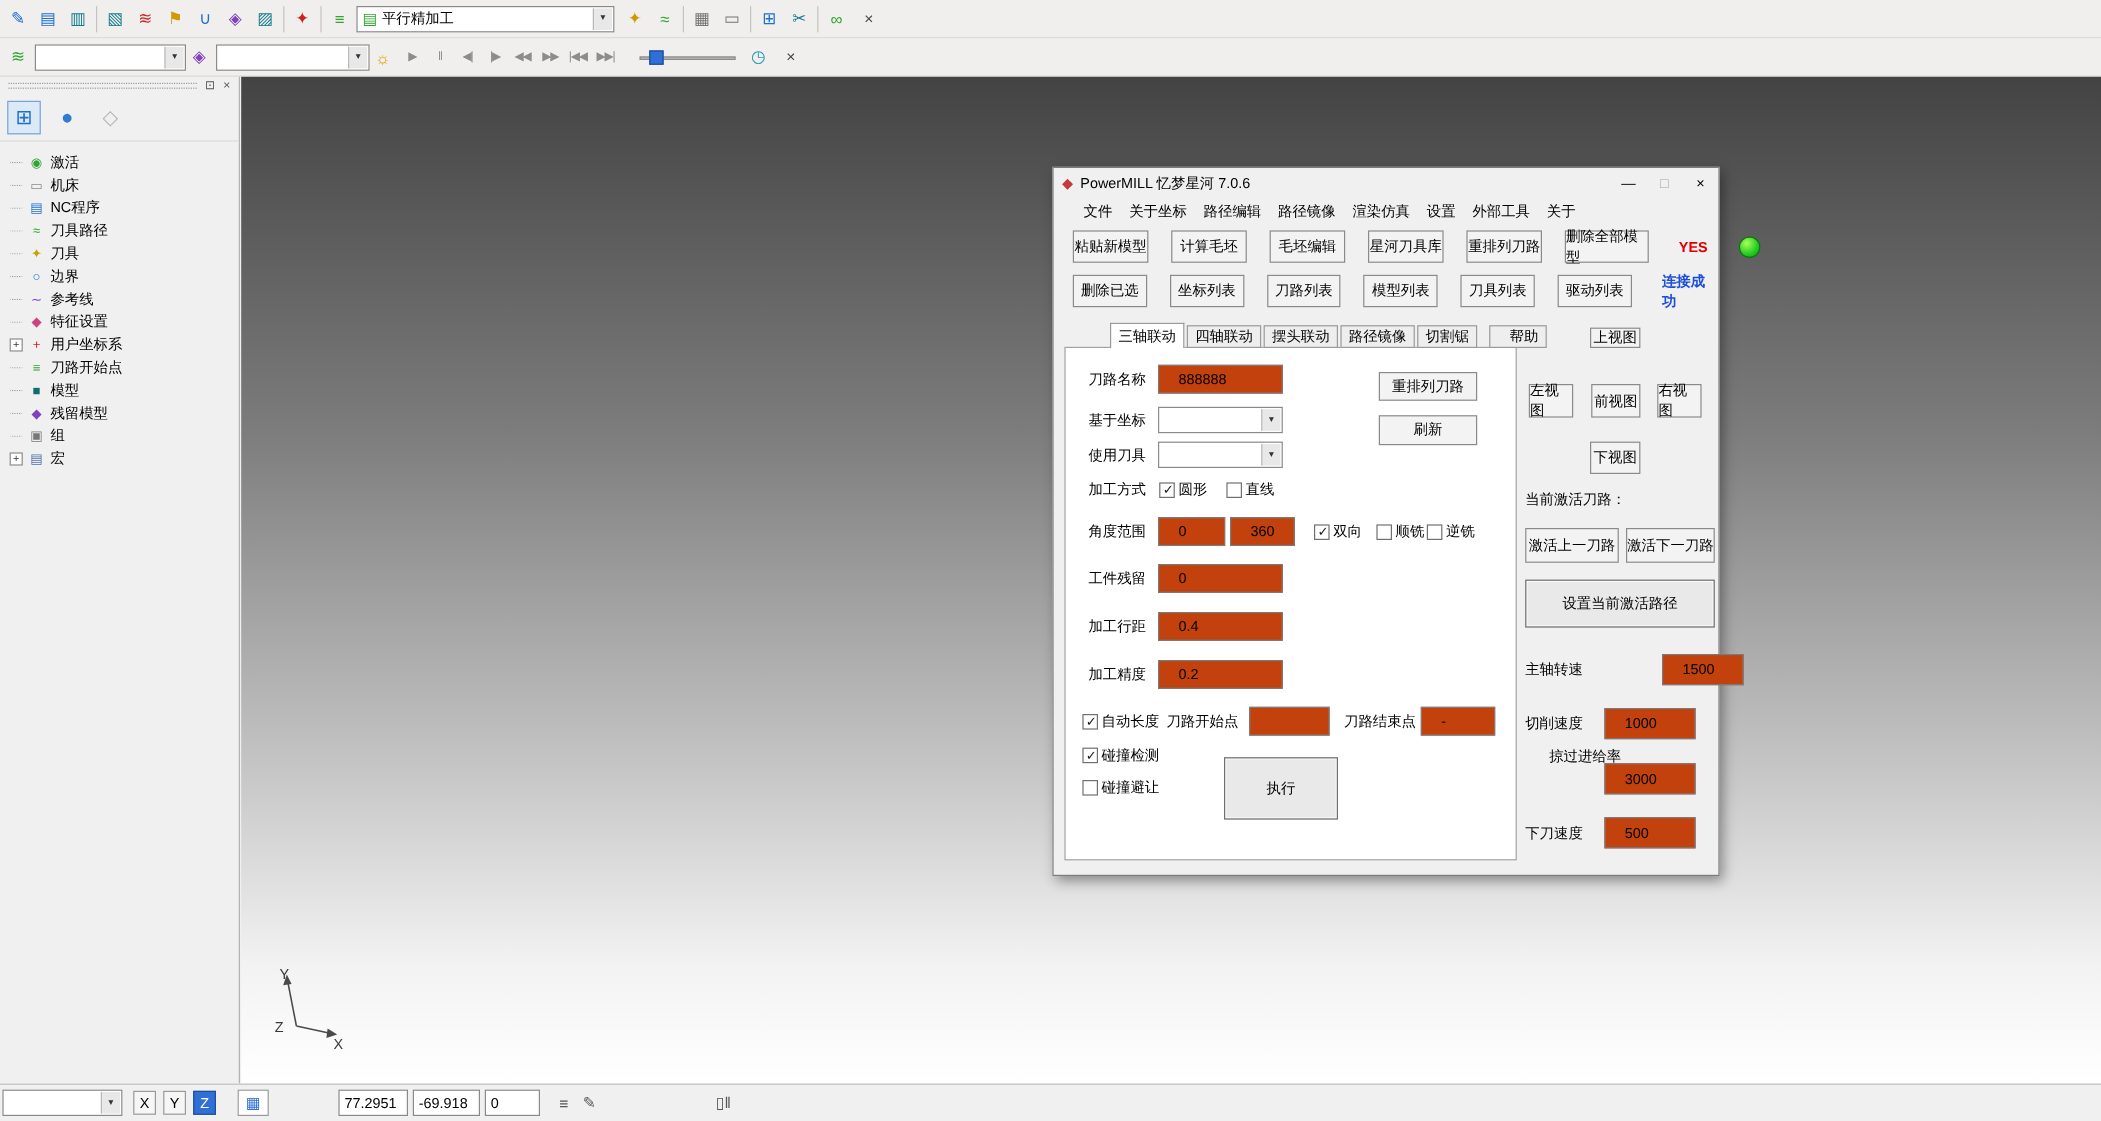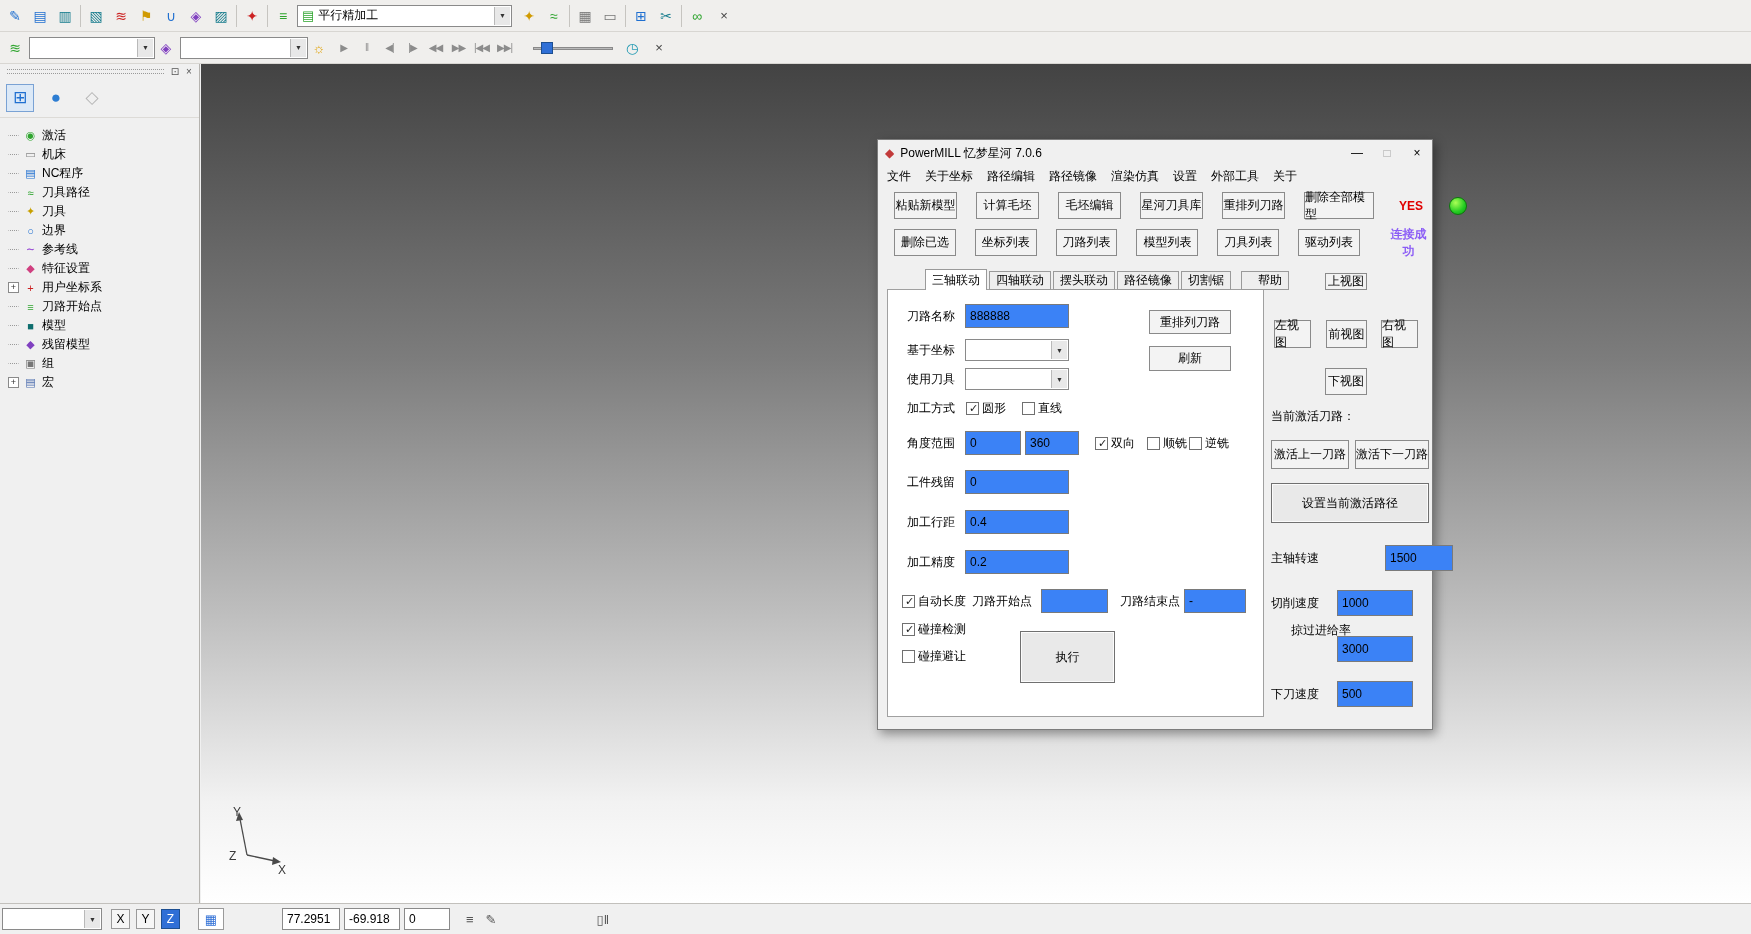--- a/index.html
+++ b/index.html
@@ -82,43 +82,43 @@
 
   
   .dialog { position:absolute; left:877px; top:139px; width:556px; height:591px; background:#f0f0f0;
             border:1px solid #7c7c7c; box-shadow:3px 4px 10px rgba(0,0,0,.38); }
   .dlg-title { position:absolute; left:0; top:0; right:0; height:26px; display:flex; align-items:center;
                padding-left:7px; }
   .dlg-title .ttl { margin-left:6px; font-size:12px; }
   .dlg-icon { color:#c23a3a; font-size:12px; }
   .wbtn { width:30px; height:22px; display:flex; align-items:center; justify-content:center; font-size:12px; }
   .wbtn.dis { color:#a5a5a5; }
-  .dlg-menubar { position:absolute; left:2px; top:26px; right:2px; height:20px; display:flex; align-items:center;text-align:right; }
+  .dlg-menubar { position:absolute; left:18px; top:26px; right:2px; height:20px; display:flex; align-items:center;text-align:right; }
   .menu-item { padding:0 7px; height:20px; display:flex; align-items:center; }
   .btnrow { position:absolute; left:16px; display:flex; gap:19px; height:27px; align-items:center; }
   .btn { background:#f3f3f3; border:1px solid #8a8a8a; display:flex; align-items:center; justify-content:center;
          font-size:12px; cursor:default; }
   .rowbtn { width:63px; height:27px; }
   .rowbtn.wide { width:70px; }
   .yes-label { color:#e00000; font-weight:bold; margin-left:6px; }
   .led { width:18px; height:18px; border-radius:50%; margin-left:7px;
          background:radial-gradient(circle at 35% 30%, #aaff55, #22cc22 60%, #0f9a0f);
          border:1px solid #0a7a0a; }
-  .connected { color:#8b5cf6; font-weight:bold; margin-left:6px;text-align:center; }
+  .connected { color:#1d4ed8; font-weight:bold; margin-left:6px; }
 
   .tabs { position:absolute; left:10px; top:129px; height:21px; display:flex; align-items:flex-end; z-index:2; }
   .tab { height:19px; padding:0 6px; display:flex; align-items:center; background:#eee;
          border:1px solid #9a9a9a; margin-right:2px; font-size:12px; }
   .tab.active { height:21px; background:#fff; border-bottom:none;margin-left:37px; }
   .tab.gap { margin-left:8px;padding-left:16px; }
   .tabpanel { position:absolute; left:9px; top:149px; width:377px; height:428px; background:#fff;
               border:1px solid #a0a0a0; }
 
   .flabel { position:absolute; white-space:nowrap; }
-  .tin { position:absolute; border:1px solid #7a7a7a; background:#3b82f6; font-size:12px; padding:0 4px;
+  .tin { position:absolute; border:1px solid #7a7a7a; background:#c2410c; font-size:12px; padding:0 16px;
          font-family:inherit; }
   .fcombo { position:absolute; }
   .cbwrap { position:absolute; display:flex; align-items:center; height:18px; white-space:nowrap; }
   .cb { width:13px; height:13px; border:1px solid #707070; background:#fff; margin-right:3px;
         display:inline-block; position:relative; flex:0 0 auto; }
   .cb[data-checked="true"]::after { content:"✓"; position:absolute; left:0; top:-1px; width:13px;
         text-align:center; font-size:11px; font-weight:bold; color:#1a1a1a; }
   .btn-big { background:#e9e9e9; border:1px solid #707070; box-shadow:inset 0 0 0 1px #fbfbfb; }
   .spd-label { position:absolute; white-space:nowrap; }
 </style>

